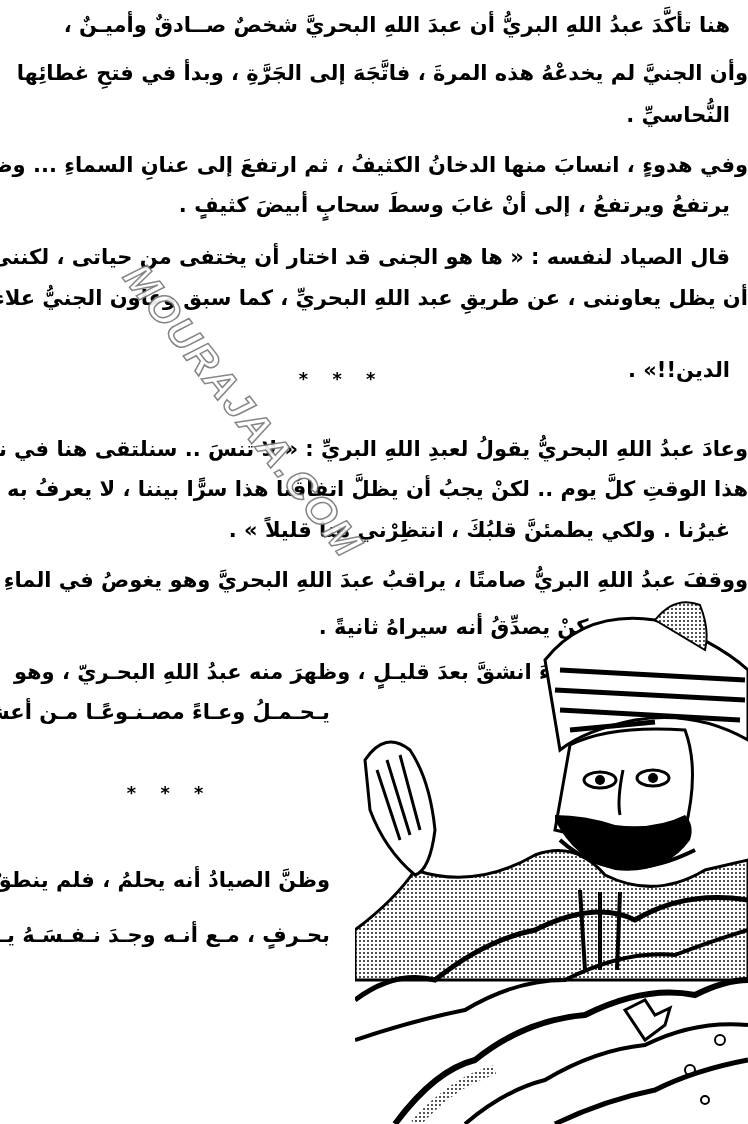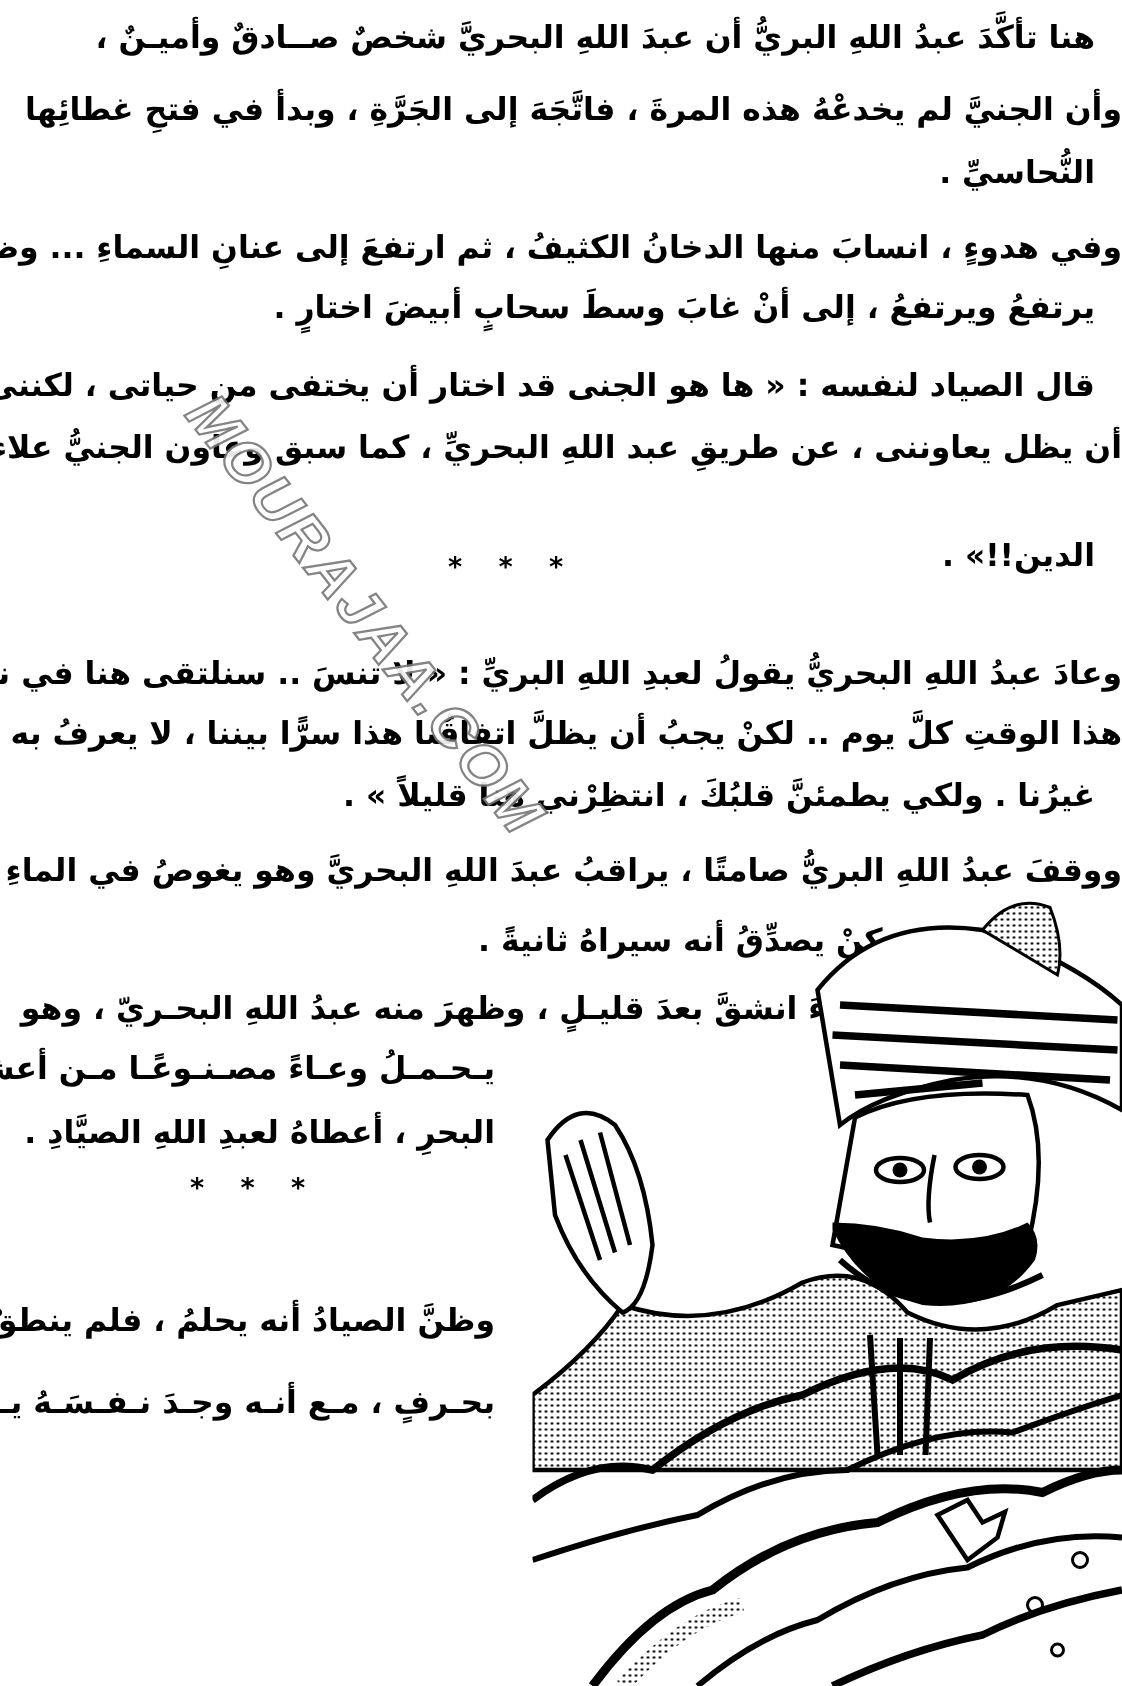--- a/index.html
+++ b/index.html
@@ -29,38 +29,37 @@
 </head>
 <body>
 
 <div class="page">
 
   <div class="line" style="right:0px; top:58px;">وأن الجنيَّ لم يخدعْهُ هذه المرةَ ، فاتَّجَهَ إلى الجَرَّةِ ، وبدأ في فتحِ غطائِها</div>
   <div class="line" style="right:18px; top:10px;">هنا تأكَّدَ عبدُ اللهِ البريُّ أن عبدَ اللهِ البحريَّ شخصٌ صــادقٌ وأميـنٌ ،</div>
   <div class="line" style="right:18px; top:100px;">النُّحاسيِّ .</div>
 
   <div class="line" style="right:0px; top:150px;">وفي هدوءٍ ، انسابَ منها الدخانُ الكثيفُ ، ثم ارتفعَ إلى عنانِ السماءِ ... وظلَّ</div>
-  <div class="line" style="right:18px; top:190px;">يرتفعُ ويرتفعُ ، إلى أنْ غابَ وسطَ سحابٍ أبيضَ اختارٍ .</div>
+  <div class="line" style="right:18px; top:190px;">يرتفعُ ويرتفعُ ، إلى أنْ غابَ وسطَ سحابٍ أبيضَ كثيفٍ .</div>
 
   <div class="line" style="right:18px; top:242px;">قال الصياد لنفسه : « ها هو الجنى قد اختار أن يختفى من حياتى ، لكننى أرجو</div>
   <div class="line" style="right:0px; top:283px;">أن يظل يعاوننى ، عن طريقِ عبد اللهِ البحريِّ ، كما سبق وعاون الجنيُّ علاء</div>
   <div class="line" style="right:18px; top:323px;margin-top:32px;">الدين!!» .</div>
 
   <div class="stars" style="left:298px; top:368px;">* * *</div>
 
   <div class="line" style="right:0px; top:434px;">وعادَ عبدُ اللهِ البحريُّ يقولُ لعبدِ اللهِ البريِّ : « لا تنسَ .. سنلتقى هنا في نفس</div>
   <div class="line" style="right:0px; top:474px;">هذا الوقتِ كلَّ يوم .. لكنْ يجبُ أن يظلَّ اتفاقُنا هذا سرًّا بيننا ، لا يعرفُ به أحدٌ</div>
   <div class="line" style="right:0px; top:565px;">ووقفَ عبدُ اللهِ البريُّ صامتًا ، يراقبُ عبدَ اللهِ البحريَّ وهو يغوصُ في الماءِ</div>
 
   <div class="line" style="right:18px; top:515px;">غيرُنا . ولكي يطمئنَّ قلبُكَ ، انتظِرْني هنا قليلاً » .</div>
   <div class="line" style="right:120px; top:612px;">لم يكنْ يصدِّقُ أنه سيراهُ ثانيةً .</div>
 
   <div class="line" style="right:115px; top:657px;">لكنَّ الماءَ انشقَّ بعدَ قليـلٍ ، وظهرَ منه عبدُ اللهِ البحـريّ ، وهو</div>
   <div class="line" style="right:418px; top:697px;">يـحـمـلُ وعـاءً مصـنـوعًـا مـن أعشـابِ</div>
-  <div class="line" style="right:418px; top:740px;">البحرِ ، أعطاهُ لعبدِ اللهِ الصيَّادِ .</div>
 
   <div class="stars" style="left:126px; top:782px;">* * *</div>
 
   <div class="line" style="right:418px; top:865px;">وظنَّ الصيادُ أنه يحلمُ ، فلم ينطقْ</div>
   <div class="line" style="right:418px; top:920px;">بحـرفٍ ، مـع أنـه وجـدَ نـفـسَـهُ يـحـمـلُ</div>
 
   <div class="watermark">MOURAJAA.COM</div>
 
   <svg class="illustration" viewBox="0 0 393 524" xmlns="http://www.w3.org/2000/svg">
     <defs>

